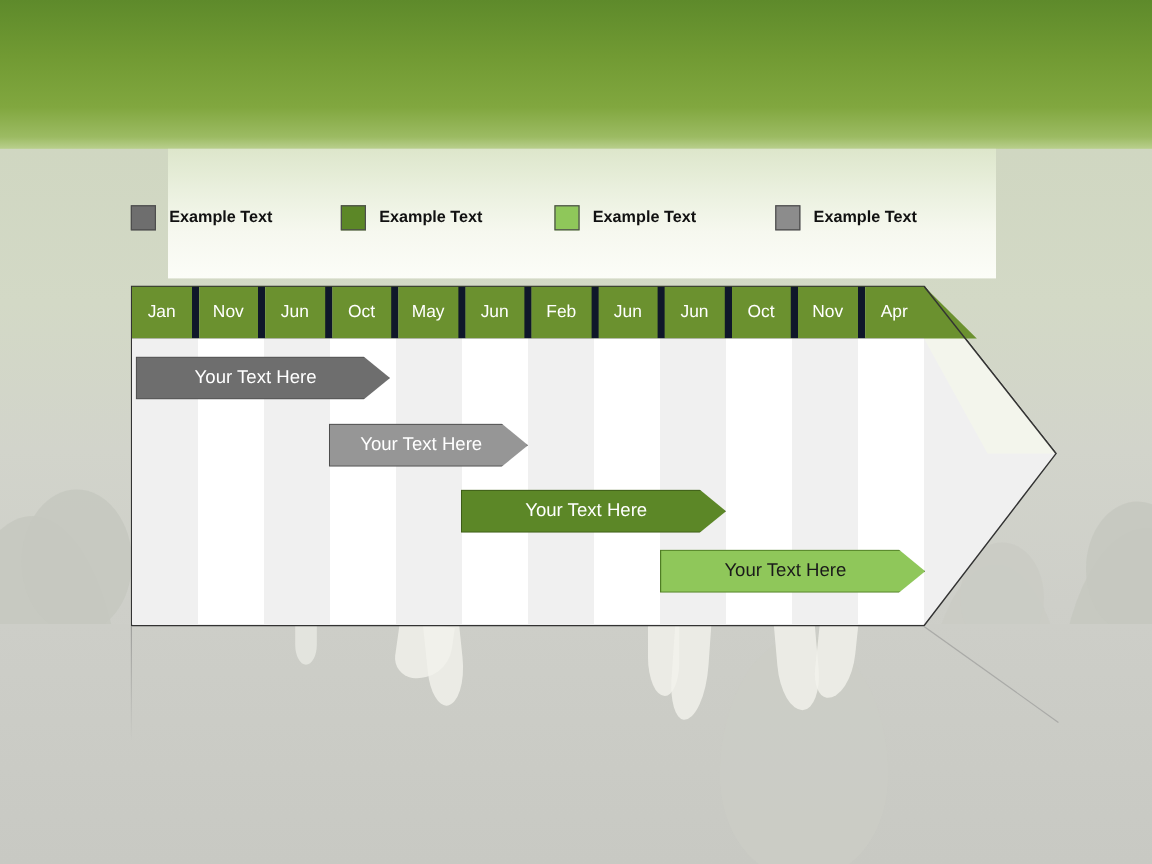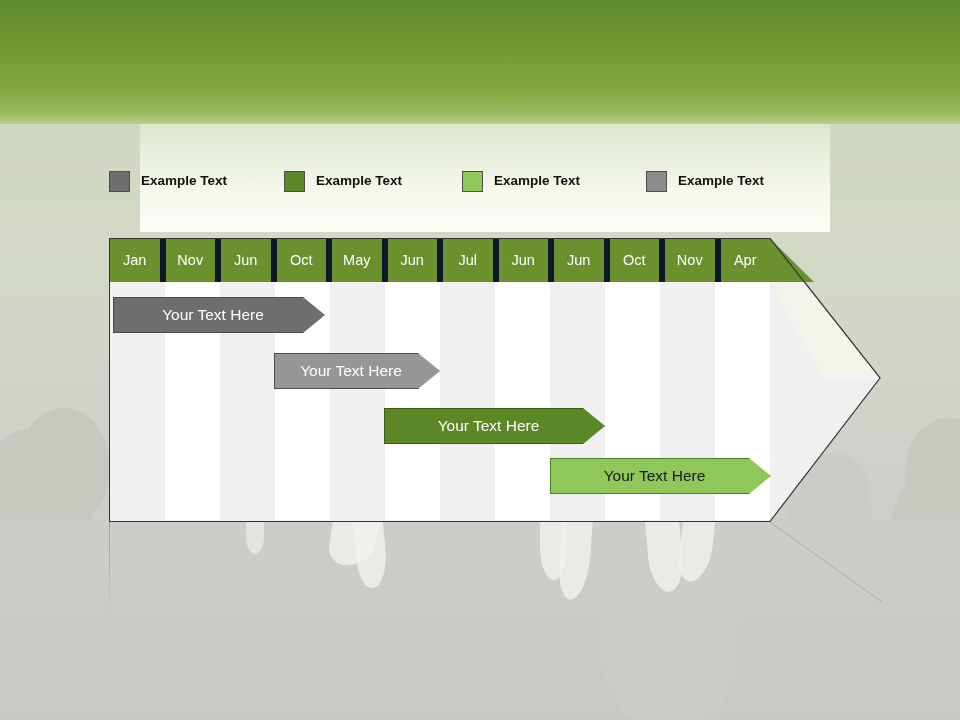--- a/index.html
+++ b/index.html
@@ -256,21 +256,21 @@
       </svg>
     </div>
 
     <div class="month-row">
       <div class="month-cell">Jan</div>
       <div class="month-cell">Nov</div>
       <div class="month-cell">Jun</div>
       <div class="month-cell">Oct</div>
       <div class="month-cell">May</div>
       <div class="month-cell">Jun</div>
-      <div class="month-cell">Jul</div>
+      <div class="month-cell">Feb</div>
       <div class="month-cell">Jun</div>
       <div class="month-cell">Jun</div>
       <div class="month-cell">Oct</div>
       <div class="month-cell">Nov</div>
       <div class="month-cell">Apr</div>
     </div>
 
     <div class="grid-cols">
       <div class="grid-col shade"></div>
       <div class="grid-col plain"></div>

